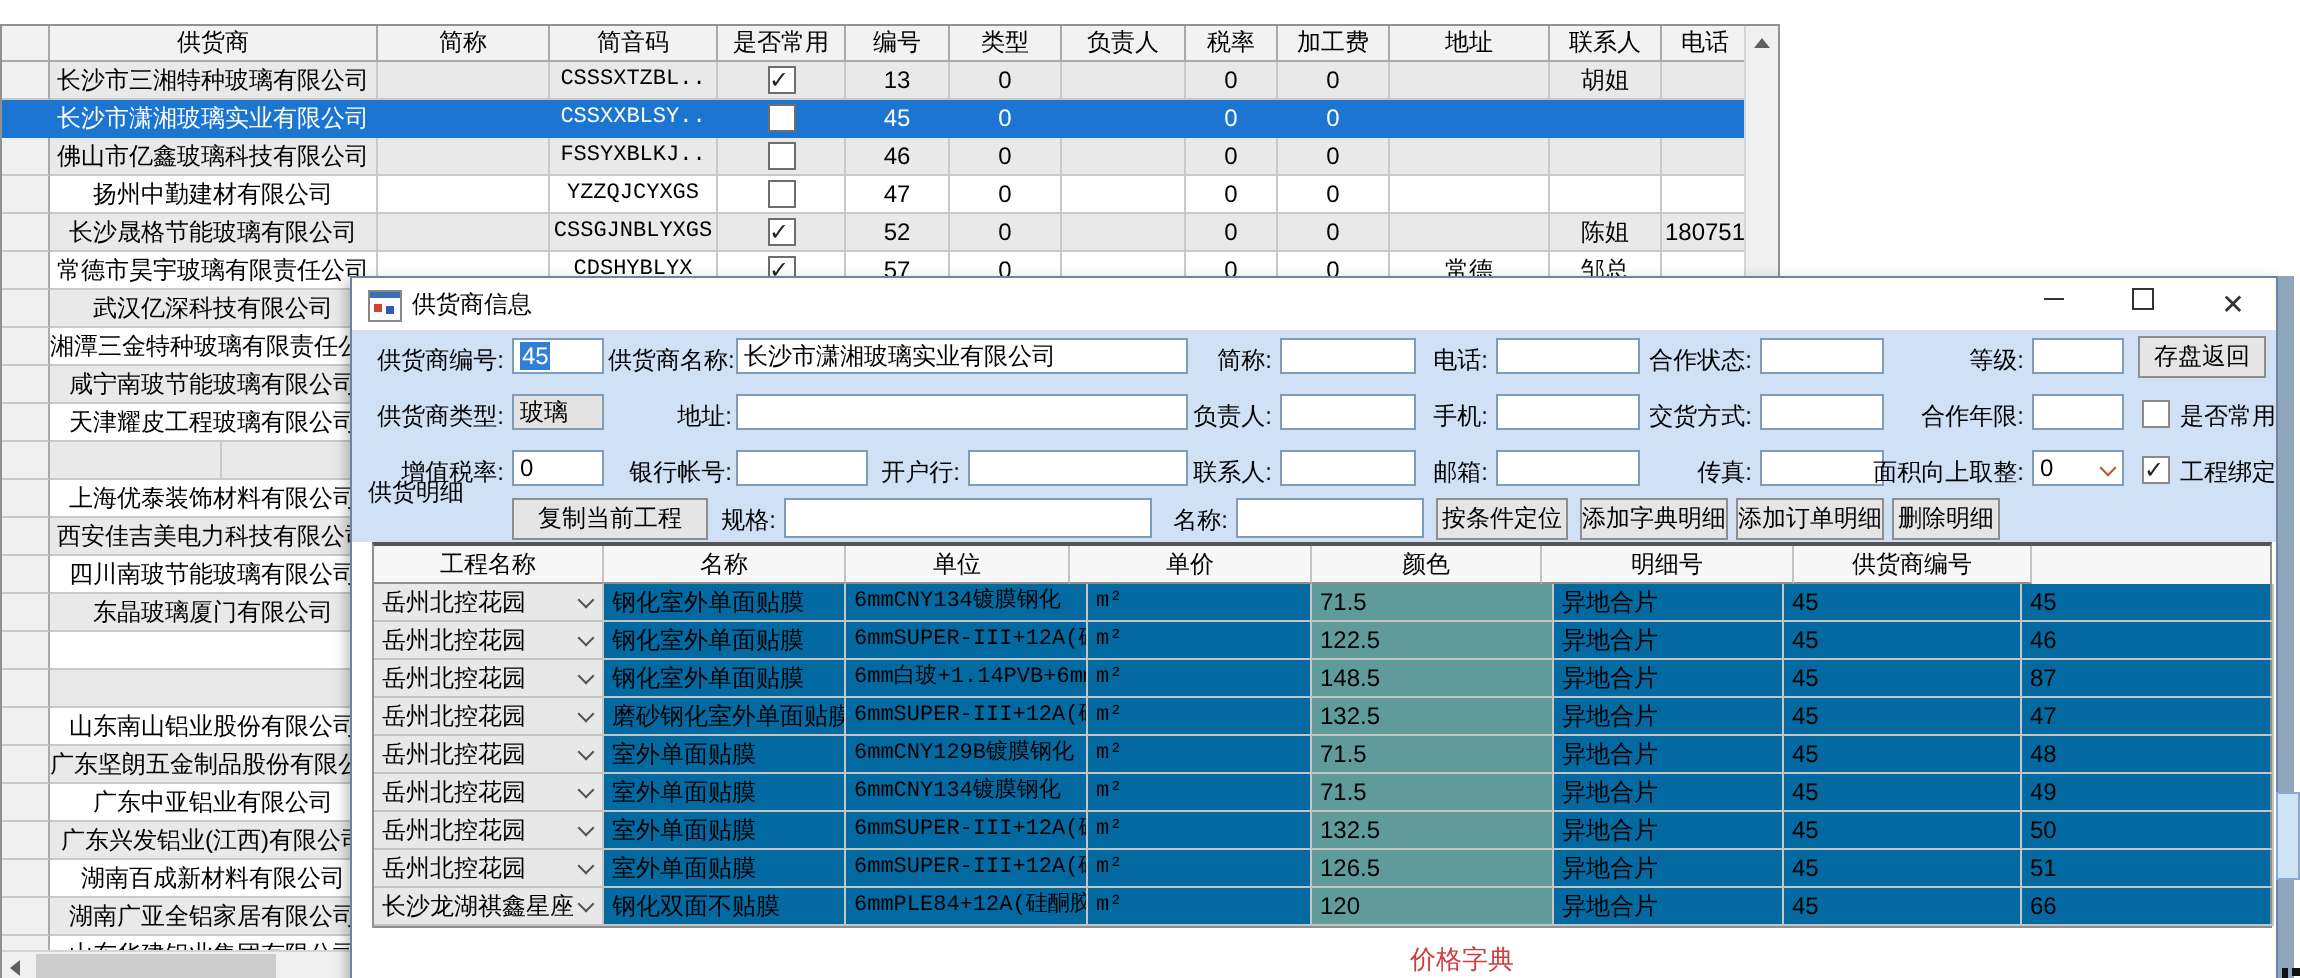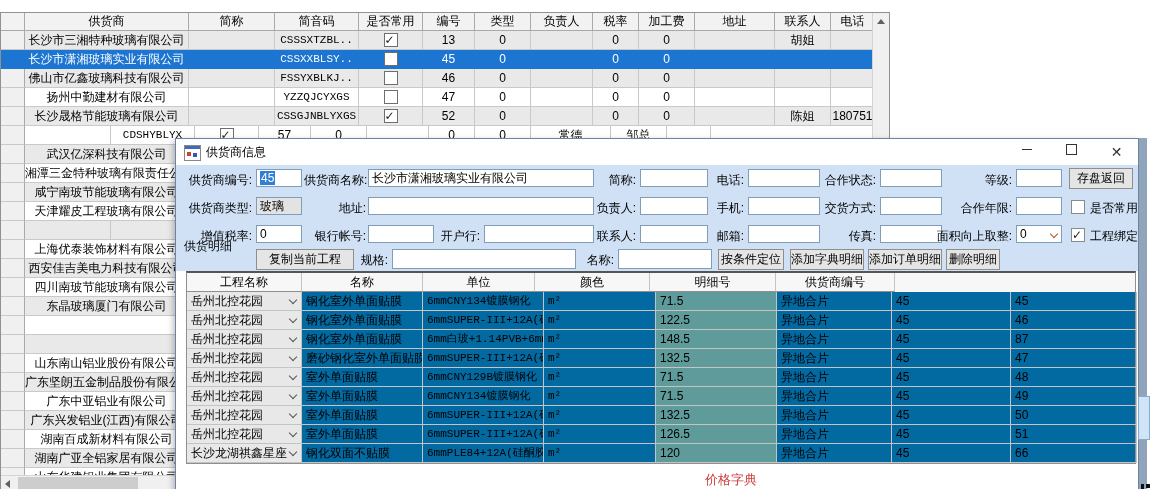--- a/index.html
+++ b/index.html
@@ -192,20 +192,21 @@
         <div class="gc c6">0</div>
         <div class="gc c7"></div>
         <div class="gc c8">0</div>
         <div class="gc c9">0</div>
         <div class="gc c10"></div>
         <div class="gc c11">陈姐</div>
         <div class="gc c12">180751</div>
       </div>
         <div class="g-row">
         <div class="gc c0"></div>
+        <div class="gc c1">常德市昊宇玻璃有限责任公司</div>
         <div class="gc c2"></div>
         <div class="gc c3 code">CDSHYBLYX</div>
         <div class="gc c4">
             <div class="cb checked"></div>
           </div>
         <div class="gc c5">57</div>
         <div class="gc c6">0</div>
         <div class="gc c7"></div>
         <div class="gc c8">0</div>
         <div class="gc c9">0</div>
@@ -599,20 +600,21 @@
     <div class="pbtn" style="left:542px;top:110px;width:66px">按条件定位</div>
     <div class="pbtn" style="left:614px;top:110px;width:74px">添加字典明细</div>
     <div class="pbtn" style="left:692px;top:110px;width:74px">添加订单明细</div>
     <div class="pbtn" style="left:770px;top:110px;width:54px">删除明细</div>
 
     <div class="dtable">
       <div class="dt-header">
         <div class="dc d1">工程名称</div>
         <div class="dc d2">名称</div>
         <div class="dc d4">单位</div>
+        <div class="dc d5">单价</div>
         <div class="dc d6">颜色</div>
         <div class="dc d8">明细号</div>
         <div class="dc d7">供货商编号</div>
       </div>
       <div class="dt-body">
 
       <div class="dt-row">
           <div class="dc d1 combo"><span>岳州北控花园</span><span class="chev2"></span></div>
           <div class="dc d2">钢化室外单面贴膜</div>
           <div class="dc d3 mono">6mmCNY134镀膜钢化</div>

